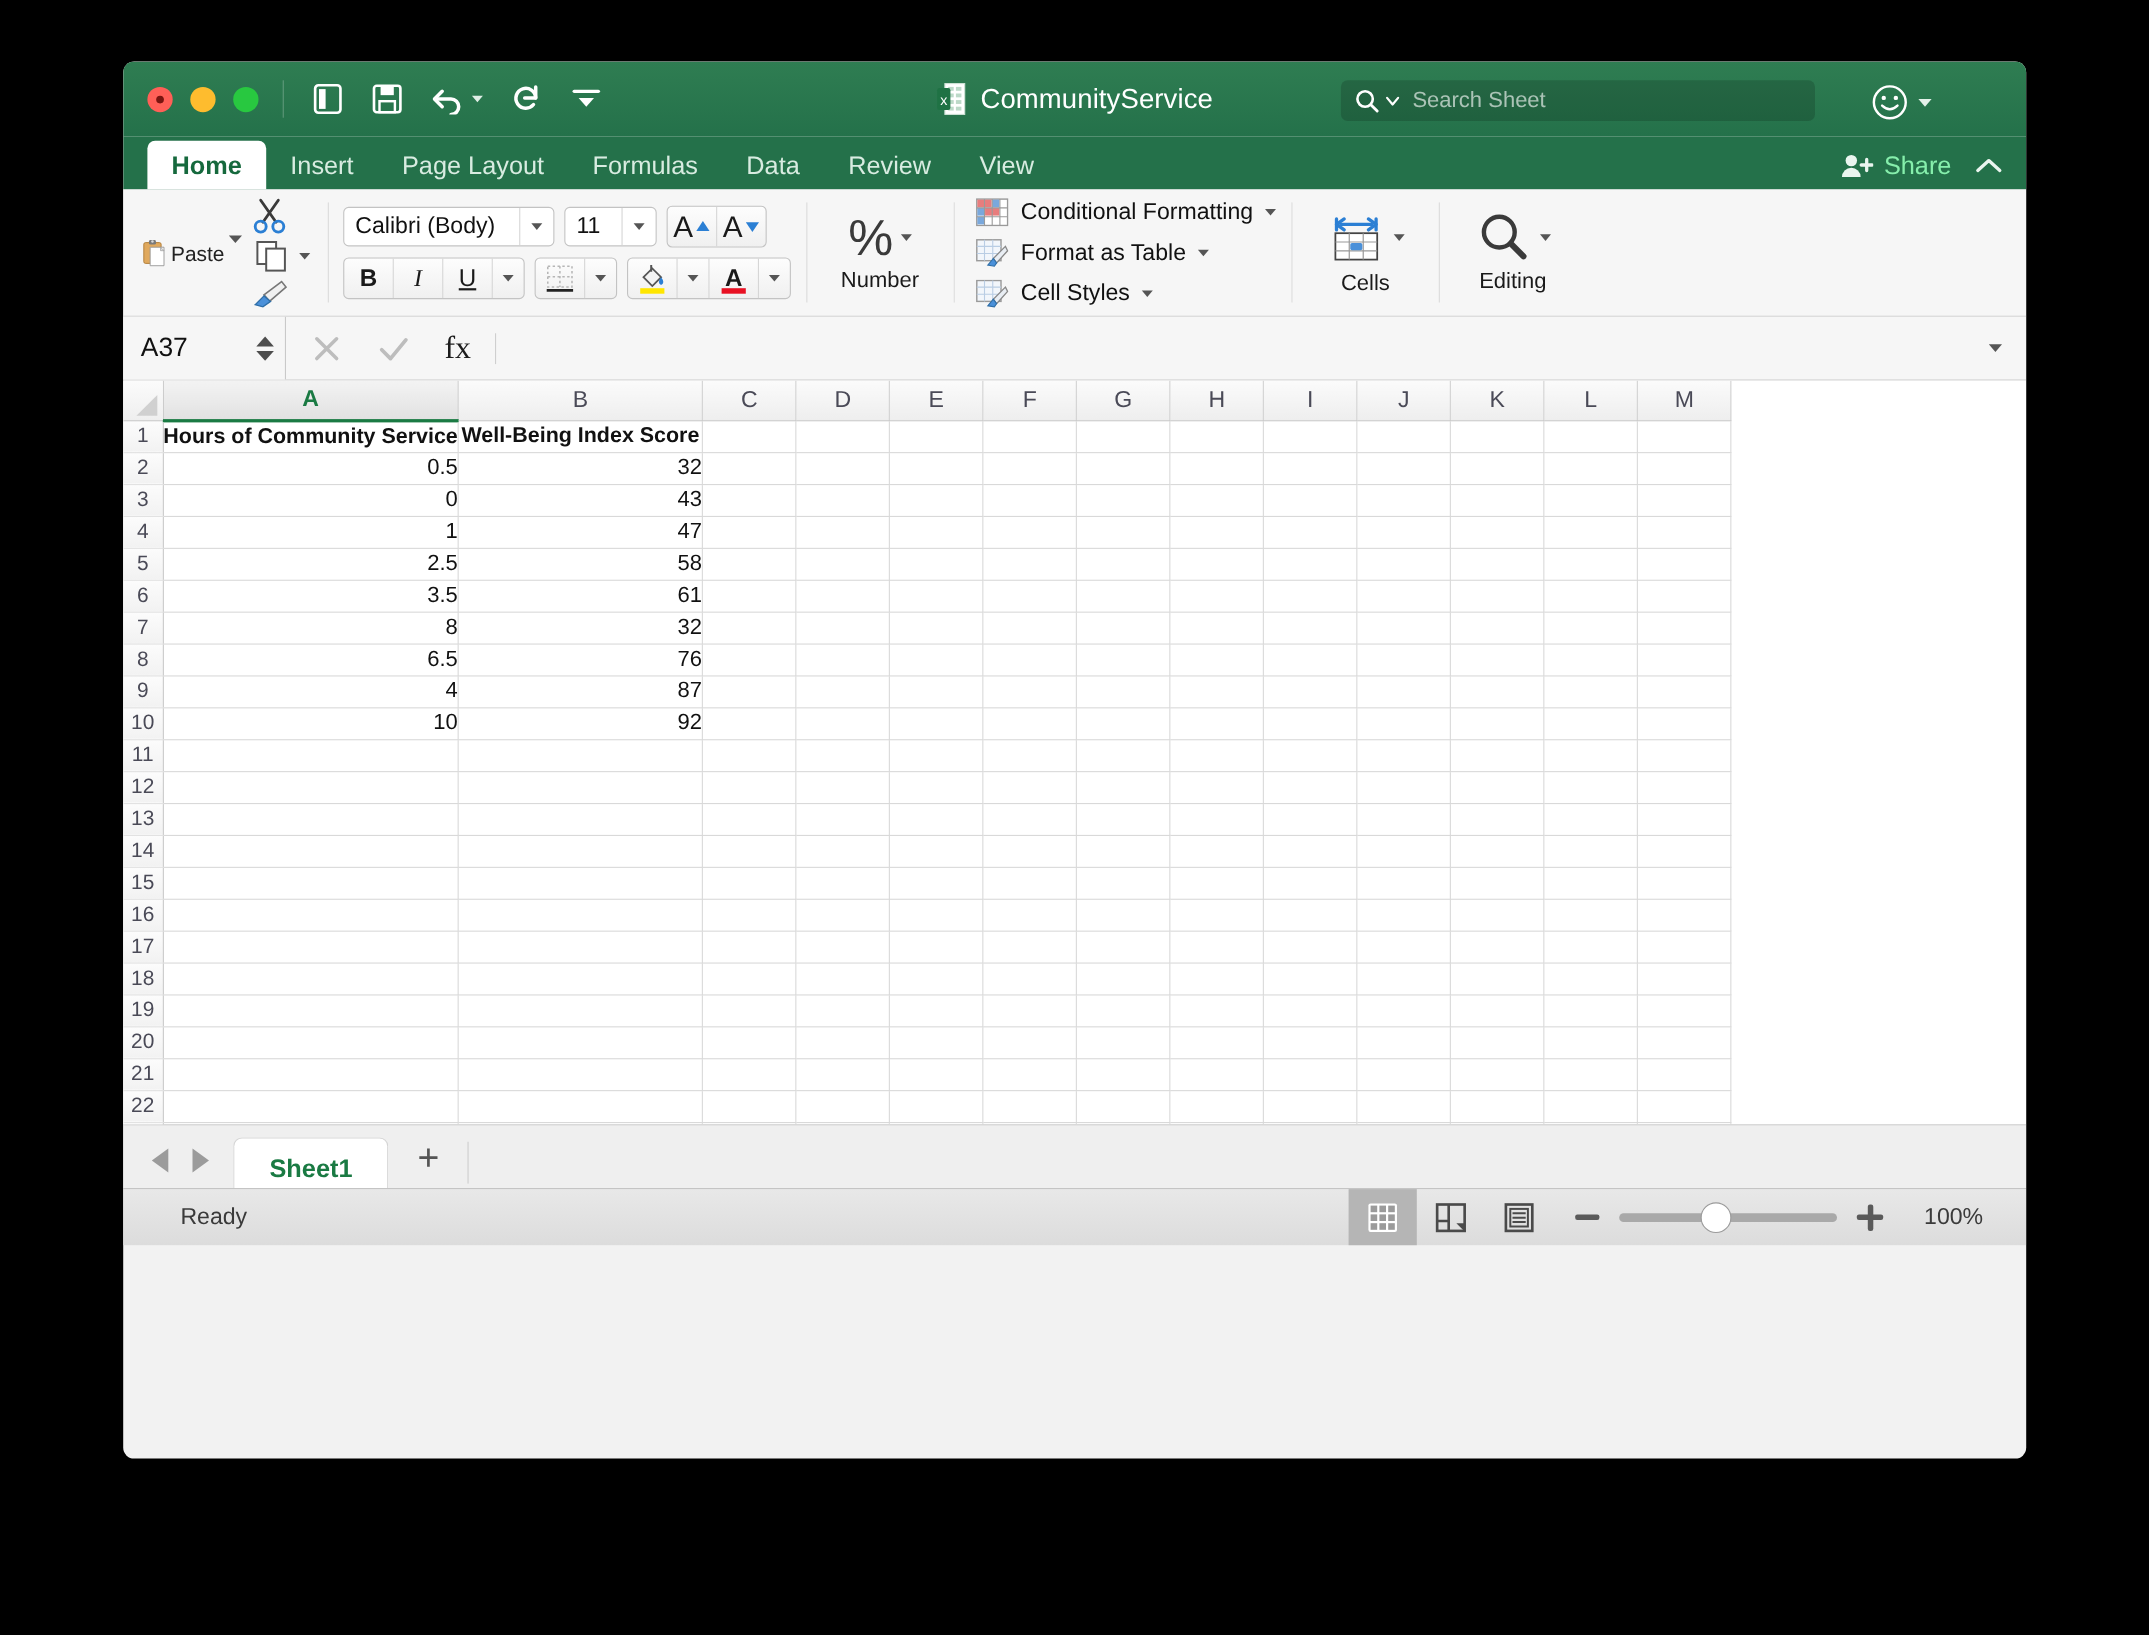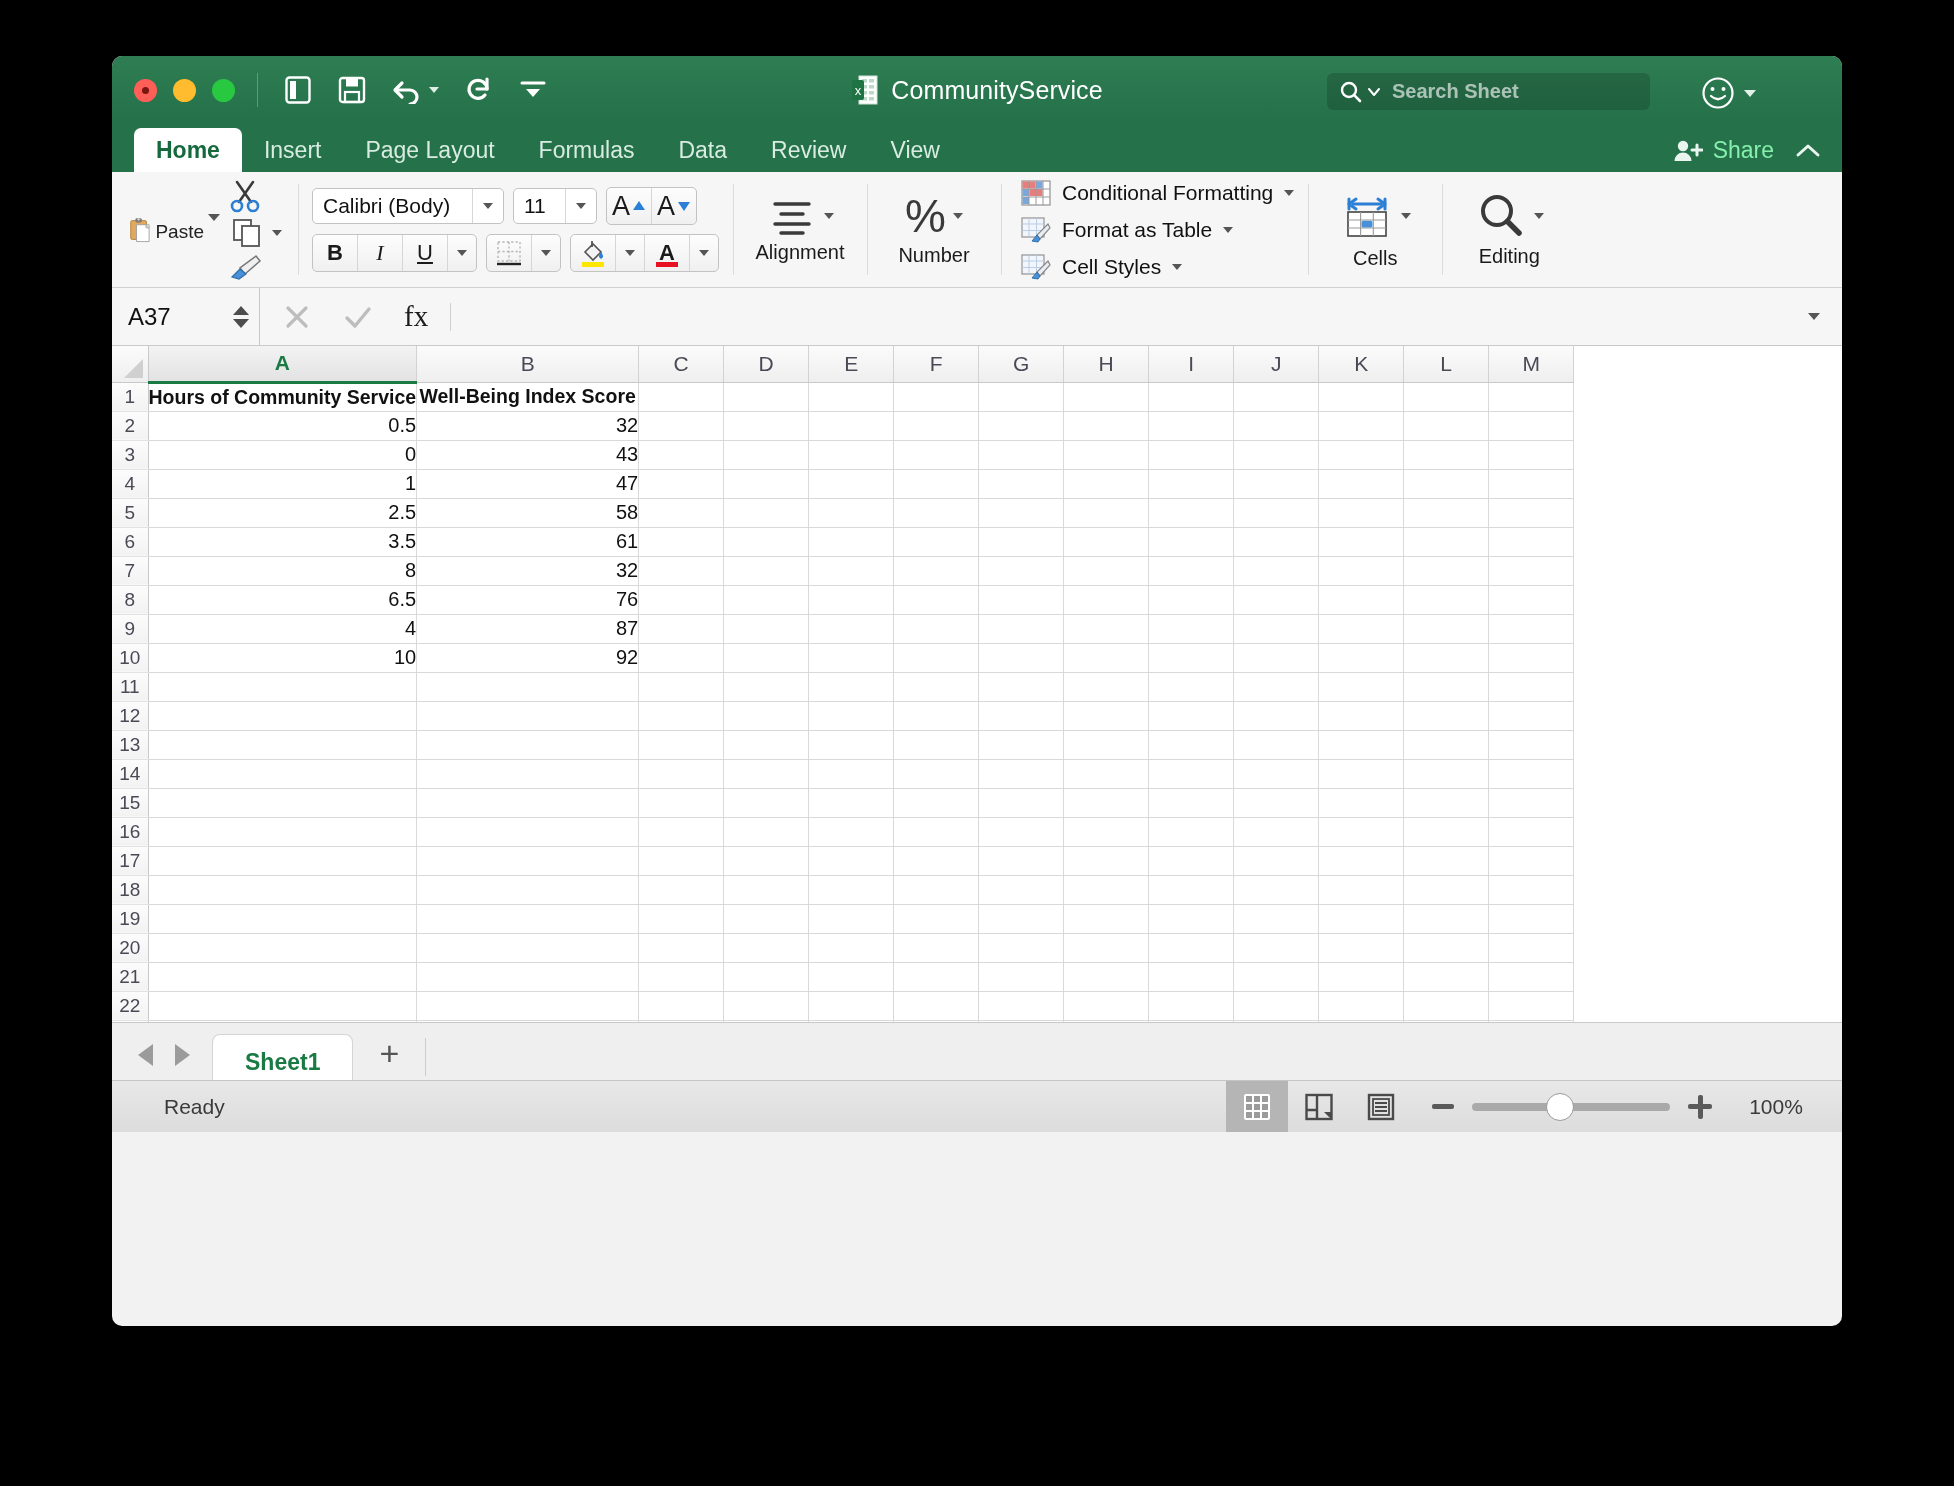--- a/index.html
+++ b/index.html
@@ -42,24 +42,24 @@
 
   .doc-title {
     position: absolute; left: 0; right: 0;
     display: flex; align-items: center; justify-content: center;
     gap: 12px; pointer-events: none;
   }
   .doc-title .t { color:#fff; font-size: 25px; font-weight: 400; letter-spacing:.1px; }
 
   .searchbox {
     position: absolute; right: 192px; top: 17px;
-    width: 323px; height: 37px;
+    width: 431px; height: 37px;
     background: rgba(0,0,0,.16);
     border-radius: 6px;
-    display:flex; align-items:center; padding-left: 12px; gap: 4px; font-weight: bold;
+    display:flex; align-items:center; padding-left: 12px; gap: 4px;
   }
   .searchbox .ph { color: rgba(255,255,255,.62); font-size:20px; margin-left:7px;}
   .smiley { position:absolute; right: 86px; top: 20px; display:flex; align-items:center; gap:9px; }
 
   
   .tabstrip {
     height: 48px;
     background: #24714a;
     display: flex; align-items: flex-end;
     padding-left: 22px;
@@ -441,36 +441,20 @@
             </div>
             <div class="bsep"></div>
             <div class="bseg narrow">
                 <span class="caret sm"></span>
               </div>
           </div>
         </div>
       </div>
     </div>
 
-    <div class="rgroup">
-      <div class="bigbtn">
-        <div class="ico-row">
-          <svg width="50" height="40" viewBox="0 0 50 40">
-            <g stroke="#3a3a3a" stroke-width="3.4" stroke-linecap="round">
-              <path d="M8 8 H42"></path>
-                <path d="M14 18 H36"></path>
-                <path d="M8 28 H42"></path>
-                <path d="M14 37 H36"></path>
-            </g>
-          </svg>
-          <span class="caret sm"></span>
-        </div>
-        <span class="lbl">Alignment</span>
-      </div>
-    </div>
 
     <div class="rgroup">
       <div class="bigbtn">
         <div class="ico-row">
           <span style="font-size:46px;color:#3a3a3a;line-height:1">%</span>
           <span class="caret sm"></span>
         </div>
         <span class="lbl">Number</span>
       </div>
     </div>

